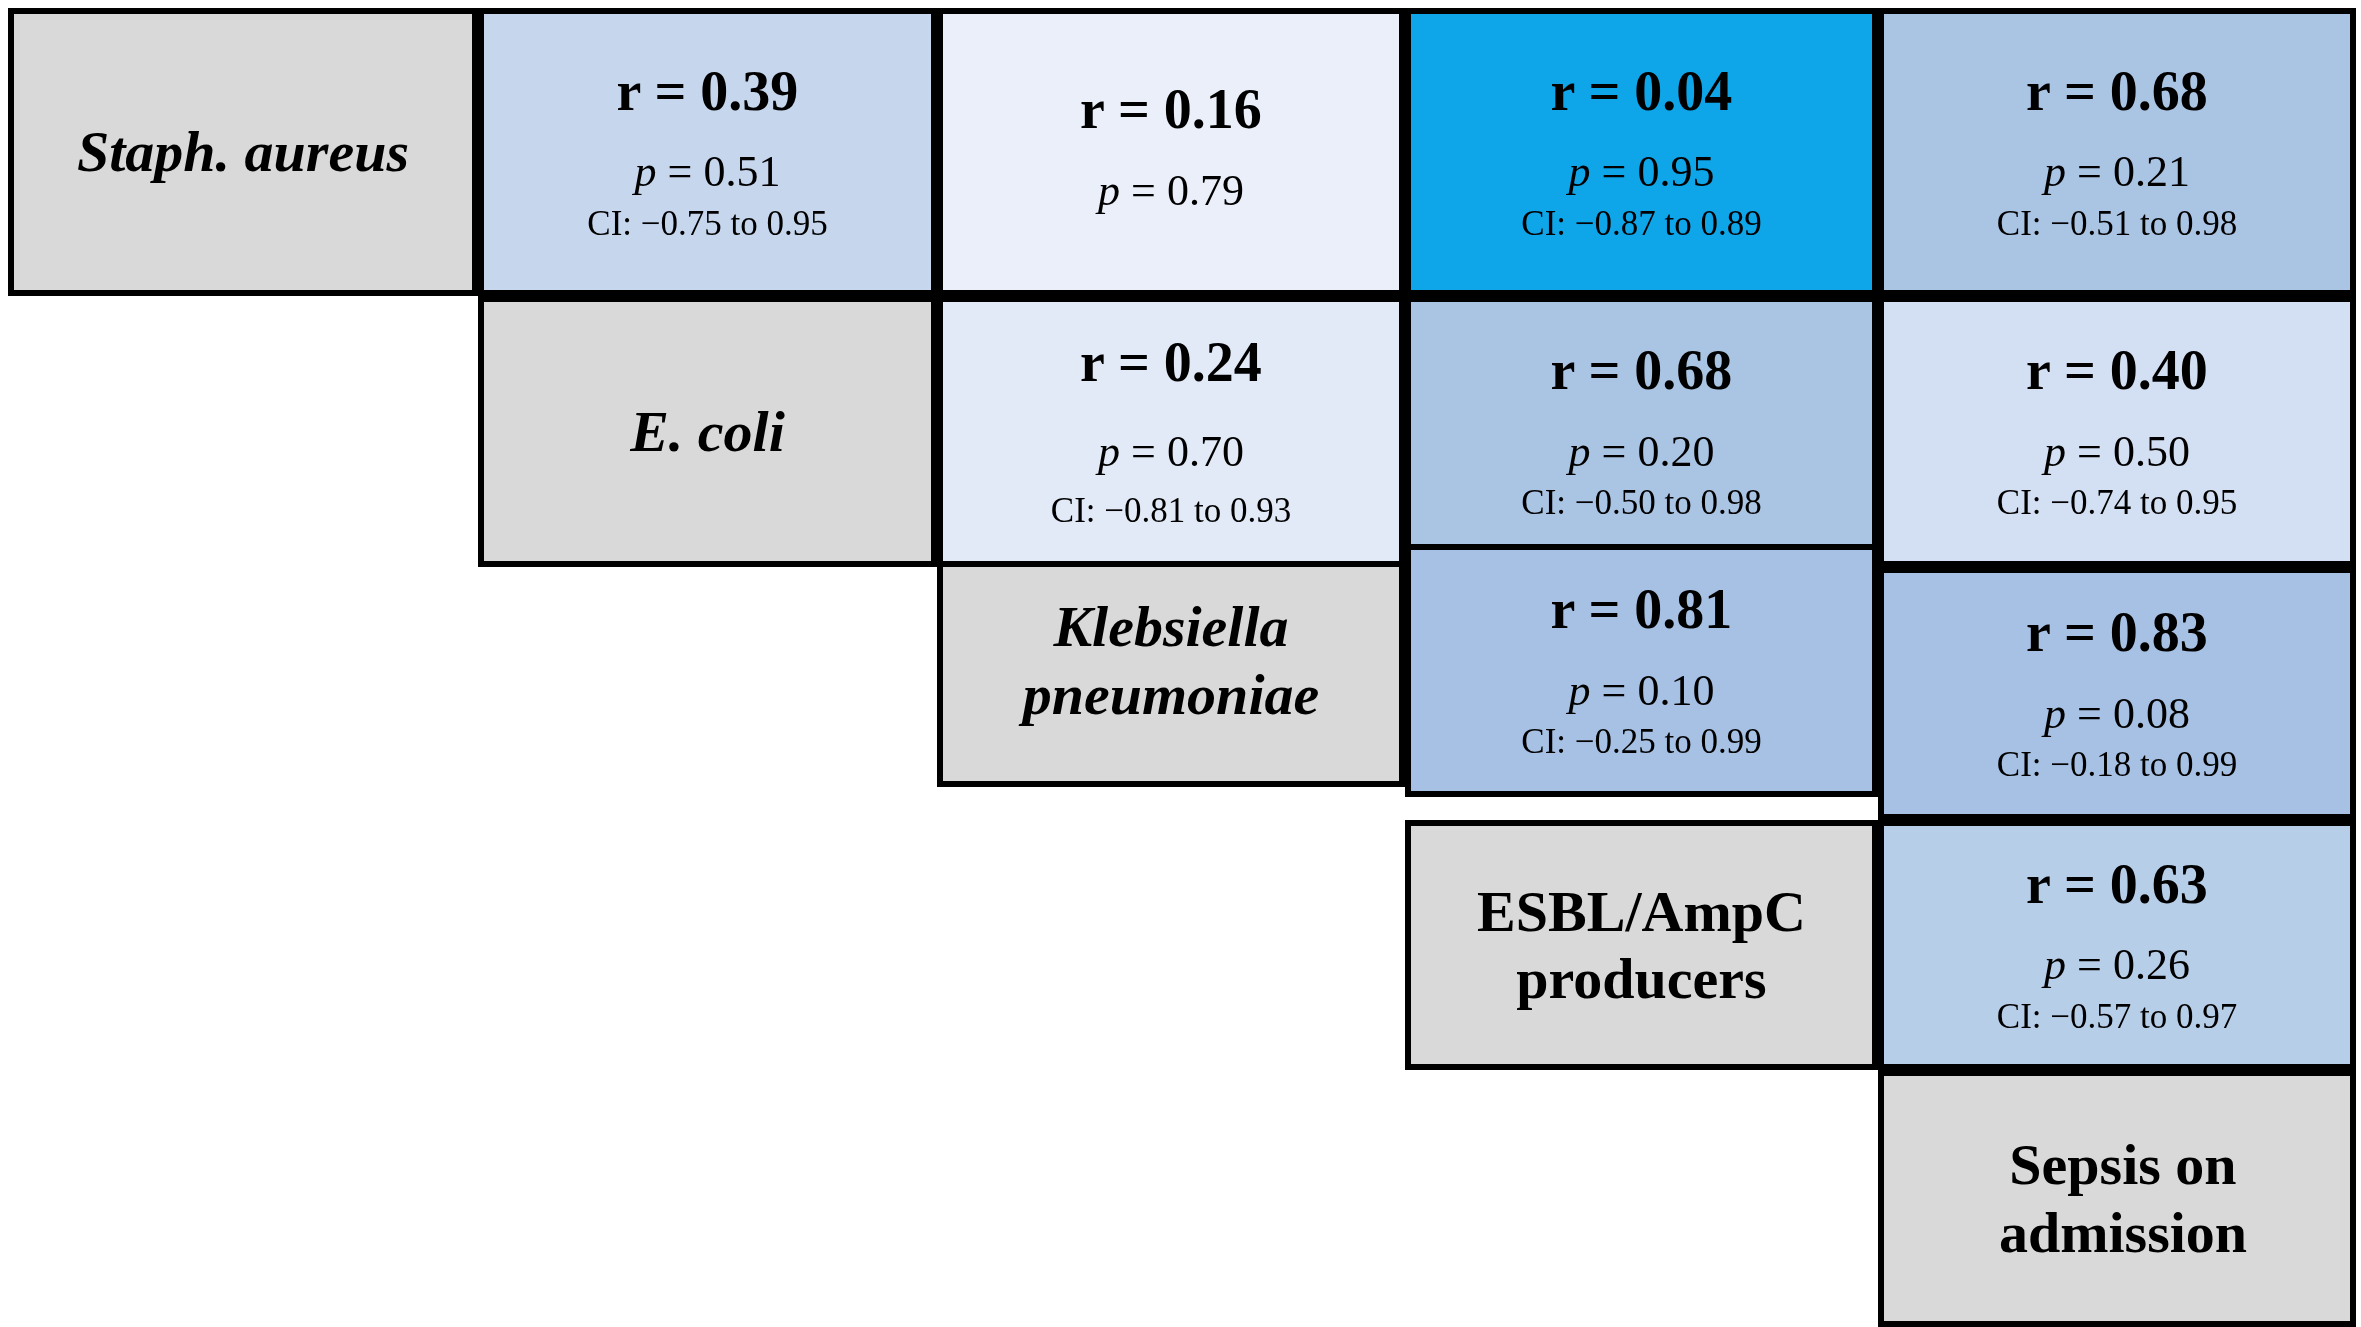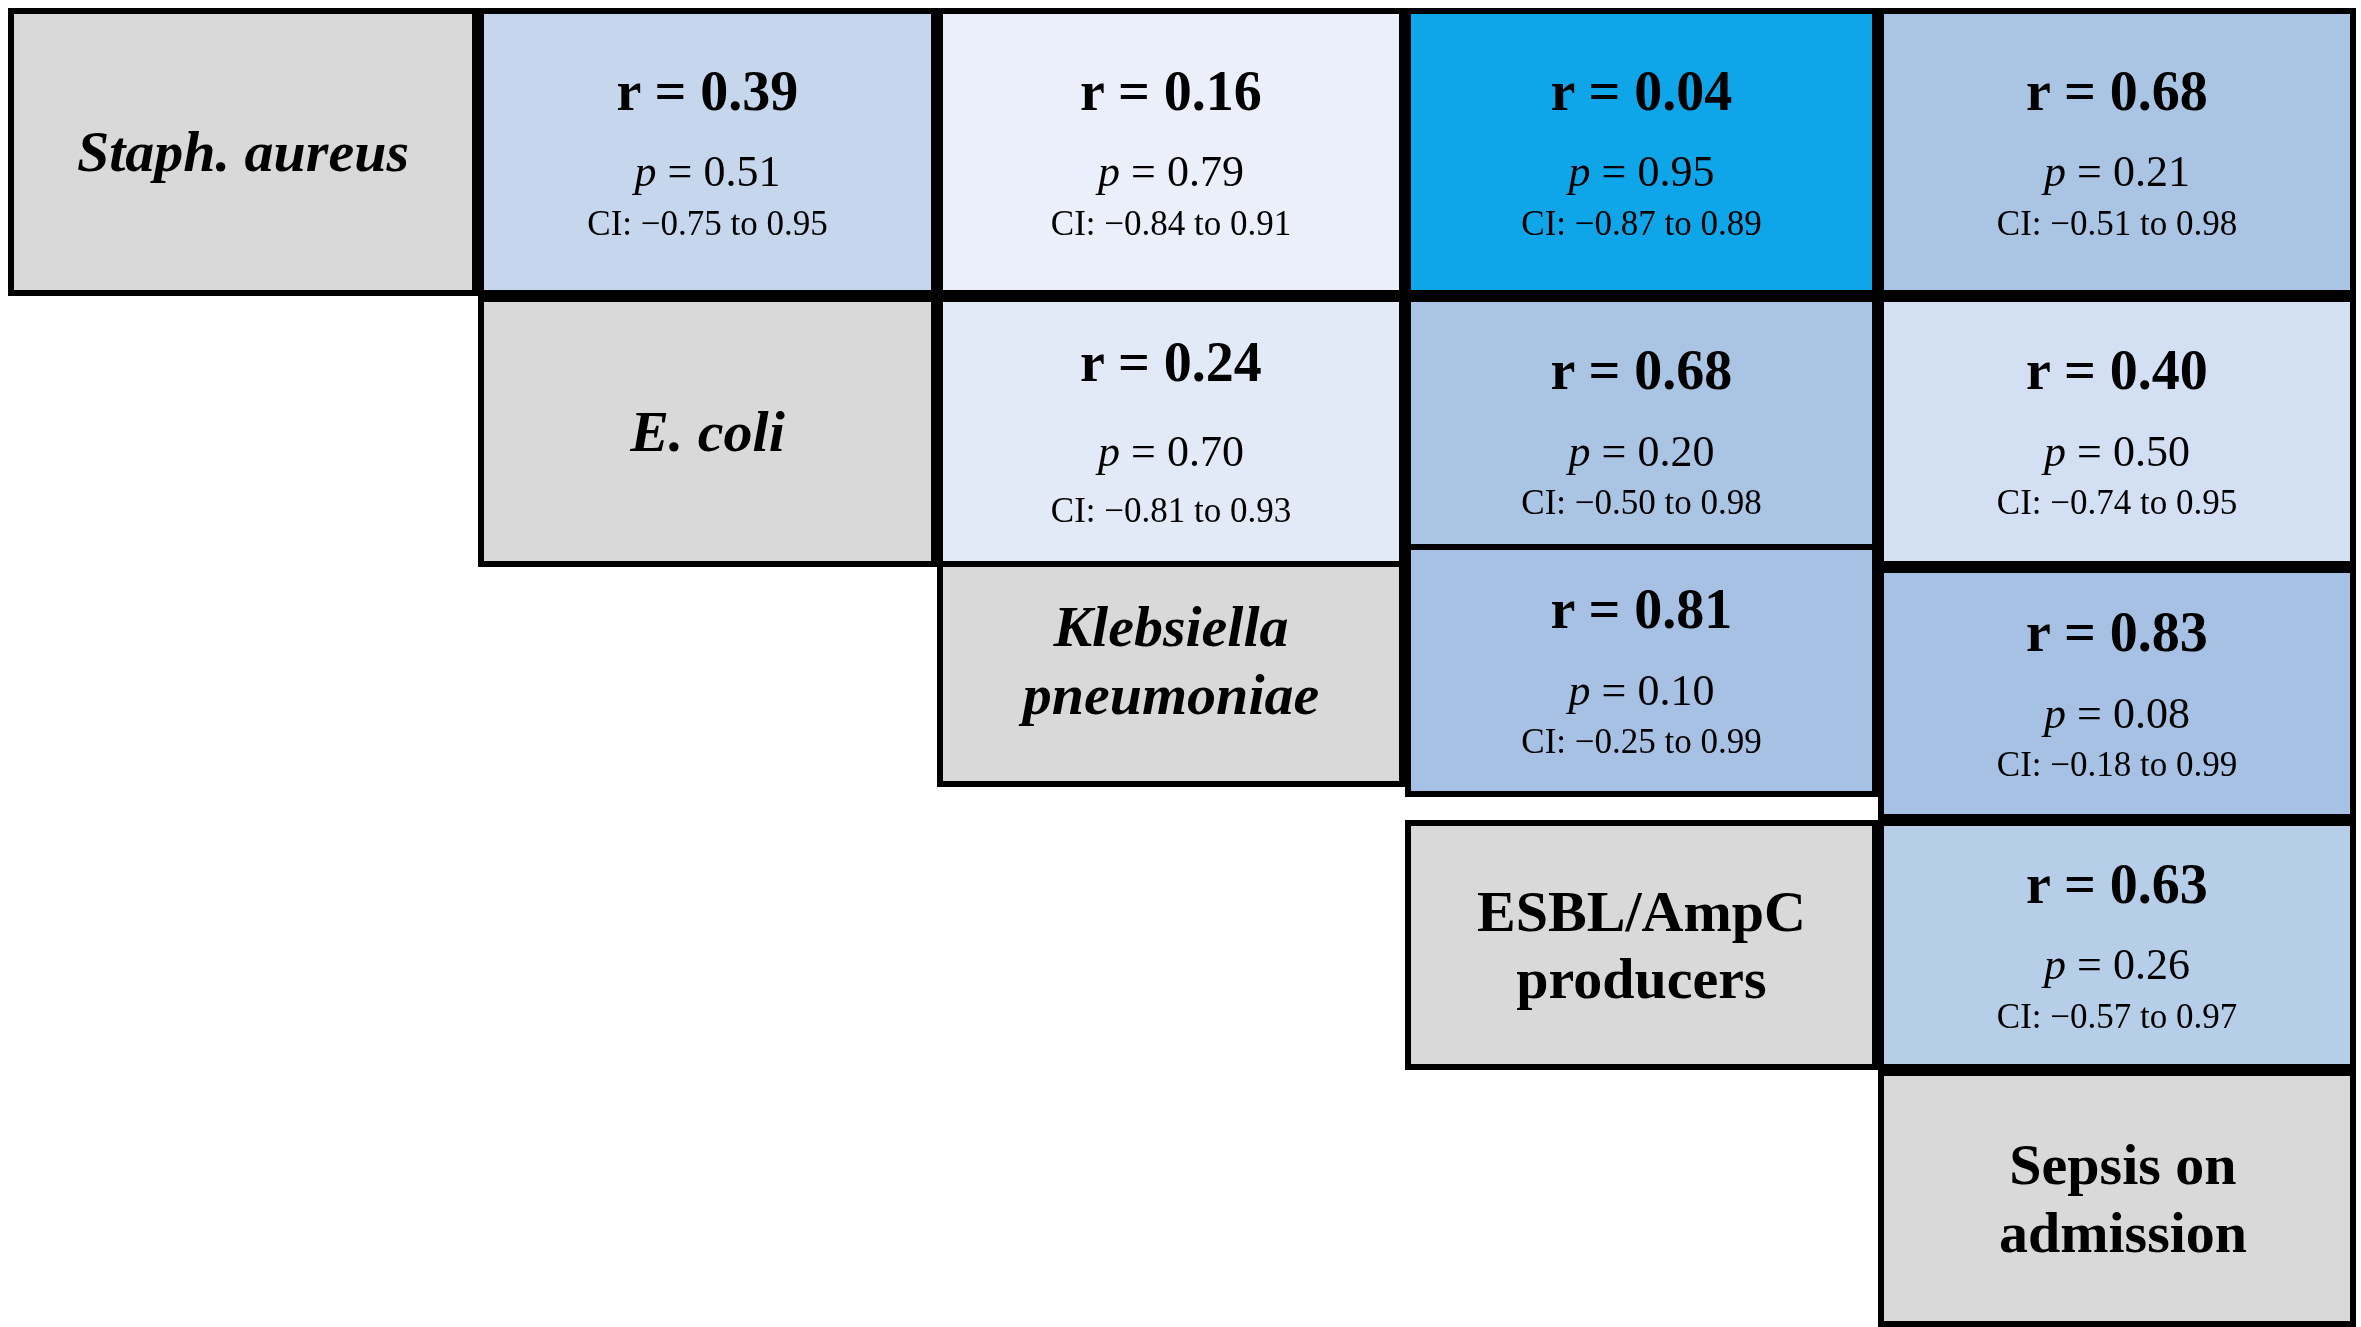--- a/index.html
+++ b/index.html
@@ -77,21 +77,20 @@
       <div class="lbl-text">Sepsis on admission</div>
     </div>
     <div class="cell stat" style="background: rgb(197, 214, 237); left: 478px; top: 8px; width: 459px; height: 288px;">
       <div class="stat-r">r = 0.39</div>
       <div class="stat-p"><span class="pv">p</span><span> = 0.51</span></div>
       <div class="stat-ci">CI: −0.75 to 0.95</div>
     </div>
     <div class="cell stat" style="background: rgb(234, 239, 249); left: 937px; top: 8px; width: 468px; height: 288px;">
       <div class="stat-r">r = 0.16</div>
       <div class="stat-p"><span class="pv">p</span><span> = 0.79</span></div>
-      <div class="stat-ci">CI: −0.84 to 0.91</div>
     </div>
     <div class="cell stat" style="background: #0ea5e9; left: 1405px; top: 8px; width: 473px; height: 288px;">
       <div class="stat-r">r = 0.04</div>
       <div class="stat-p"><span class="pv">p</span><span> = 0.95</span></div>
       <div class="stat-ci">CI: −0.87 to 0.89</div>
     </div>
     <div class="cell stat" style="background: rgb(170, 196, 228); left: 1878px; top: 8px; width: 478px; height: 288px;">
       <div class="stat-r">r = 0.68</div>
       <div class="stat-p"><span class="pv">p</span><span> = 0.21</span></div>
       <div class="stat-ci">CI: −0.51 to 0.98</div>

